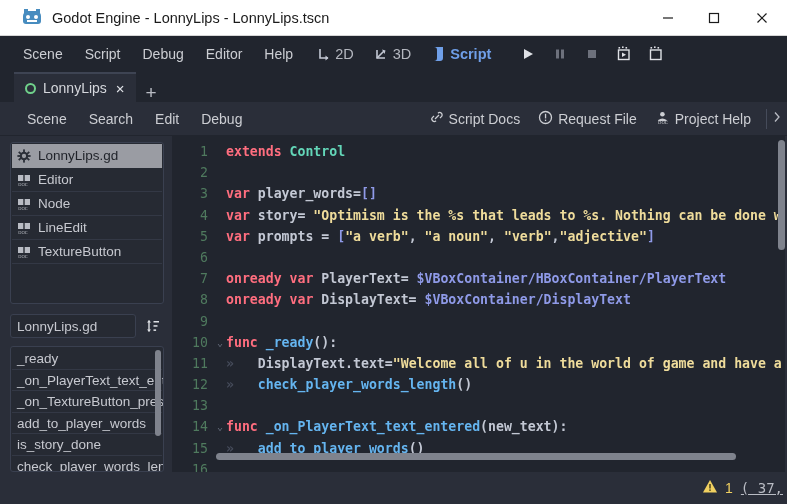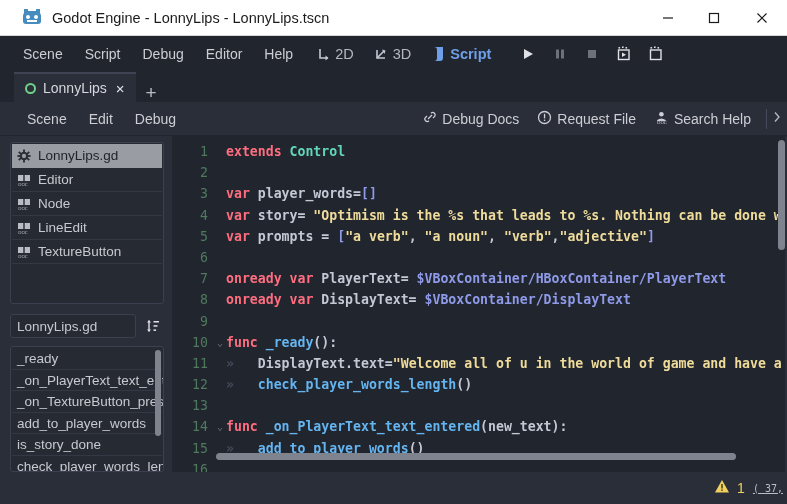--- a/index.html
+++ b/index.html
@@ -246,21 +246,21 @@
   .statusbar {
     height: 32px; flex: 0 0 32px;
     background: #2a2e39;
     display: flex; align-items: center;
     justify-content: flex-end;
     padding-right: 4px;
     gap: 8px;
   }
   .warn-group { display: flex; align-items: center; gap: 7px; }
   .warn-count { color: #f0d060; font-size: 14px; }
-  .pos-text { color: #b9bcc4; font-size: 10px; font-family: "DejaVu Sans Mono", monospace; text-decoration: underline; }
+  .pos-text { color: #b9bcc4; font-size: 14px; font-family: "DejaVu Sans Mono", monospace; text-decoration: underline; }
 </style>
 </head>
 <body>
 
 <div id="app">
 
   <div class="titlebar">
     <div class="godot-icon">
       <div class="ear l"></div>
         <div class="ear r"></div>
@@ -369,53 +369,54 @@
       <div class="script-tab">
         <span class="tab-dot"></span>
         <span>LonnyLips</span>
         <span class="tab-close">×</span>
       </div>
       <div class="tab-add">+</div>
     </div>
 
     <div class="subbar">
       <div class="subbar-item">Scene</div>
+      <div class="subbar-item">Search</div>
       <div class="subbar-item">Edit</div>
       <div class="subbar-item">Debug</div>
 
       <div class="subbar-right">
         <div class="help-btn">
           <span>
             <svg width="14" height="14" viewBox="0 0 14 14">
                 <path d="M5 9 L9 5" stroke="#ccced3" stroke-width="1.3" fill="none"></path>
                 <path d="M8 3.2 A2.4 2.4 0 0 1 11.4 6.6 L10 8" stroke="#ccced3" stroke-width="1.3" fill="none"></path>
                 <path d="M6 10.8 A2.4 2.4 0 0 1 2.6 7.4 L4 6" stroke="#ccced3" stroke-width="1.3" fill="none"></path>
               </svg>
           </span>
-          <span>Debug Docs</span>
+          <span>Script Docs</span>
         </div>
         <div class="help-btn">
           <span>
             <svg width="15" height="15" viewBox="0 0 15 15">
                 <circle cx="7.5" cy="7.5" r="6" fill="none" stroke="#ccced3" stroke-width="1.3"></circle>
                 <rect x="6.9" y="3.8" width="1.3" height="4.6" fill="#ccced3"></rect>
                 <rect x="6.9" y="9.6" width="1.3" height="1.4" fill="#ccced3"></rect>
               </svg>
           </span>
           <span>Request File</span>
         </div>
         <div class="help-btn">
           <span>
             <svg width="15" height="15" viewBox="0 0 15 15">
                 <circle cx="7.4" cy="4.2" r="2.3" fill="#ccced3"></circle>
                 <path d="M3.2 10 Q7.4 6.8 11.6 10 L11.6 11 L3.2 11 Z" fill="#ccced3"></path>
                 <text x="3" y="14.3" font-size="4.4" fill="#ccced3" font-family="DejaVu Sans">DOC</text>
               </svg>
           </span>
-          <span>Search Help</span>
+          <span>Project Help</span>
         </div>
         <div class="vdiv"></div>
         <div class="chev-right">
           <svg width="8" height="12" viewBox="0 0 8 12">
               <path d="M2 1.5 L6 6 L2 10.5" fill="none" stroke="#b9bcc4" stroke-width="1.3"></path>
             </svg>
         </div>
       </div>
     </div>
 

